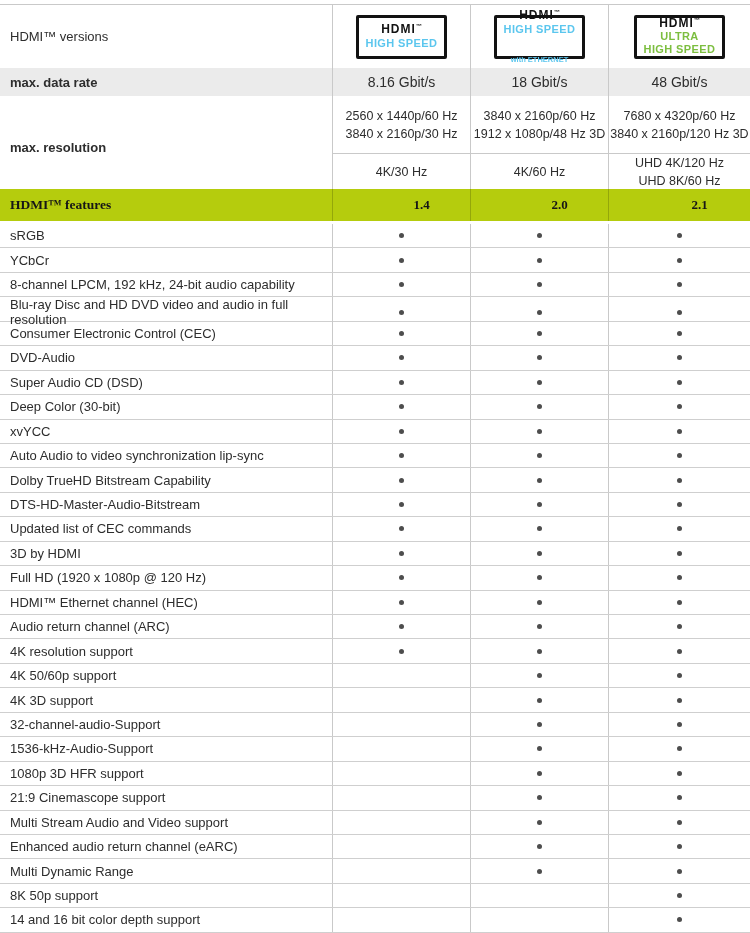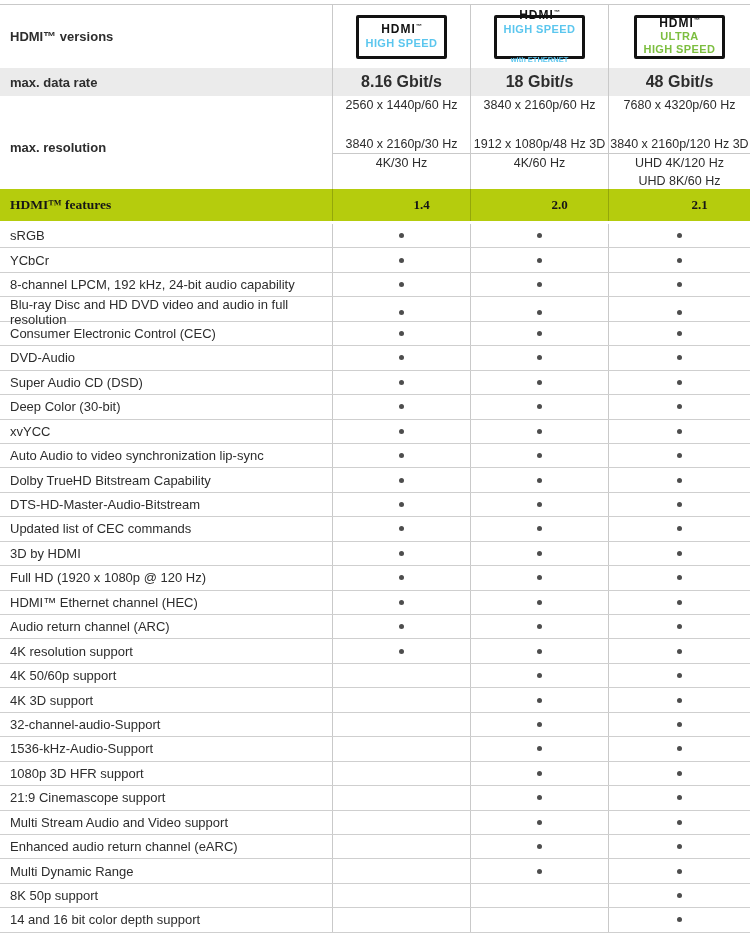--- a/index.html
+++ b/index.html
@@ -19,44 +19,44 @@
     padding-top:4px;overflow:hidden;
   }
   .tbl{border-top:1px solid var(--line);}
   .grid{display:grid;grid-template-columns:332px 138px 138px 142px;}
   .cell{display:flex;align-items:center;}
   .label-cell{padding-left:10px;}
   .data-cell{justify-content:center;text-align:center;border-left:1px solid var(--line);}
 
   
   .versions-row{height:63px;}
-  .versions-row .label-cell{font-size:13px;font-weight:bold;align-items:center;}
+  .versions-row .label-cell{font-size:13px;font-weight:normal;align-items:center;}
   .badge{
     display:flex;flex-direction:column;align-items:center;justify-content:center;
     min-width:88px;height:44px;padding:3px 7px;background:#fff;
     border:3px solid #121212;border-radius:2px;
   }
   .badge-logo{font-size:12px;font-weight:bold;letter-spacing:1px;color:#121212;line-height:1.1;}
   .badge-mark{font-size:6px;vertical-align:super;letter-spacing:0;}
   .badge-line{font-size:11px;font-weight:bold;letter-spacing:.4px;line-height:1.2;white-space:nowrap;}
   .badge.blue .badge-line{color:var(--blue);}
   .badge.green .badge-line{color:var(--bgreen);}
   .badge-sub{font-size:7.5px;font-weight:bold;color:var(--blue);line-height:1.2;white-space:nowrap;margin-top:19px;}
 
   
   .rate-row{height:28px;background:var(--band);}
   .rate-row .label-cell{font-size:13px;font-weight:bold;}
-  .rate-row .data-cell{font-size:16px;font-weight:bold;}
+  .rate-row .data-cell{font-size:14px;font-weight:normal;}
 
   
   .res-row .label-cell{font-size:13px;font-weight:bold;margin-top:9px;}
   .res-col{display:flex;flex-direction:column;border-left:1px solid var(--line);}
   .res-a{height:58px;border-bottom:1px solid var(--line);}
   .res-b{height:35px;}
-  .res-a,.res-b{display:flex;flex-direction:column;align-items:center;justify-content:space-between;}
+  .res-a,.res-b{display:flex;flex-direction:column;align-items:center;justify-content:center;}
   .res-line{font-size:12.5px;line-height:18px;text-align:center;white-space:nowrap;}
 
   
   .green-row{height:32px;background:var(--green);font-family:Liberation Serif, serif;}
   .green-row .label-cell{font-size:13.5px;font-weight:bold;color:#161616;}
   .green-row .data-cell{font-size:13px;font-weight:bold;color:#161616;border-left:1px solid rgba(0,0,0,.18);padding-left:40px;}
 
   
   .features{margin-top:3px;}
   .frow{height:24.45px;border-bottom:1px solid #CFCFCF;}

